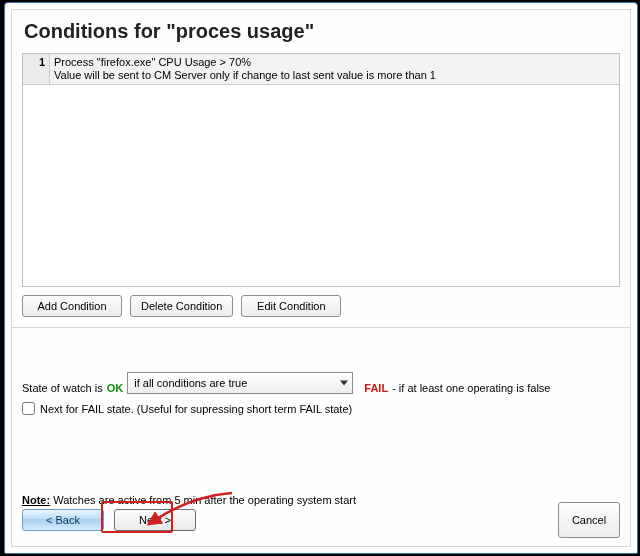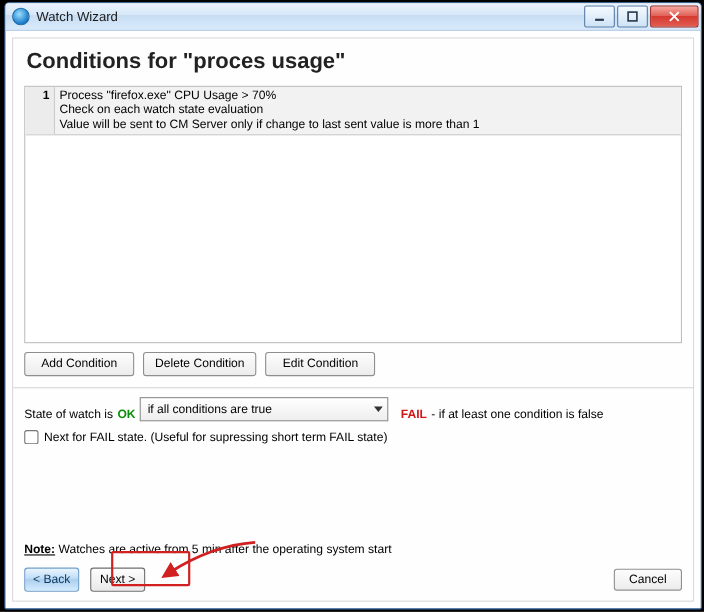--- a/index.html
+++ b/index.html
@@ -144,20 +144,21 @@
     width: 200px;
     height: 20px;
     border: 1px solid #8e8e8e;
     background: linear-gradient(#fff,#eee);
     border-radius: 0;
     display: flex;
     align-items: center;
     padding: 0 18px 0 6px;
     font-size: 11px;
     cursor: pointer;
+    margin-top: 36px;
   }
   .combo .arrow {
     position: absolute; right: 4px; top: 50%; transform: translateY(-50%);
     width: 0; height: 0; border-left: 4px solid transparent; border-right: 4px solid transparent;
     border-top: 5px solid #333;
   }
 
   .check-line {
     display: flex; align-items: center; gap: 5px;
     font-size: 11px; color: #000;
@@ -175,21 +176,21 @@
   .note-lab { font-weight: bold; text-decoration: underline; }
 
   .nav-row {
     position: absolute;
     left: 10px; right: 10px; bottom: 8px;
     display: flex;
     align-items: center;
   }
   .btn-nav {
     height: 22px;
-    width: 50px;
+    width: 82px;
     border: 1px solid #6f9dc8;
     border-radius: 3px;
     font: inherit;
     font-size: 11px;
     cursor: pointer;
   }
   .btn-back {
     background: linear-gradient(#eaf5ff,#bedcf6 45%,#a9cdec 46%,#d4ecff);
     color: #0e3b63;
     margin-right: 10px;
@@ -201,71 +202,49 @@
   }
   .highlight-next {
     position: absolute;
     border: 2px solid #d02020;
     border-radius: 2px;
     pointer-events: none;
   }
   .btn-cancel {
     margin-left: auto;
     width: 62px;
-    height: 20px;
+    height: 36px;
     background: linear-gradient(#fdfdfd,#ececec);
     border: 1px solid #8e8e8e;
     border-radius: 3px;
     font: inherit; font-size: 11px; cursor: pointer;
   }
 
   
   .arrow-anno {
     position: absolute;
     pointer-events: none;
   }
   .arrow-anno svg { overflow: visible; }
 </style>
 </head>
 <body>
 
 <div class="window">
 
-  <div class="titlebar">
-    <div class="title-icon"></div>
-    <div class="titlebar-text">Watch Wizard</div>
-    <div class="win-btns">
-      <div class="win-btn win-min">
-        <svg viewBox="0 0 10 10">
-            <rect x="1" y="7" width="8" height="2" fill="currentColor"></rect>
-          </svg>
-      </div>
-      <div class="win-btn win-max">
-        <svg viewBox="0 0 10 10">
-            <rect x="1" y="1" width="8" height="8" fill="none" stroke="currentColor" stroke-width="1.5"></rect>
-          </svg>
-      </div>
-      <div class="win-btn win-close">
-        <svg viewBox="0 0 10 10">
-            <path d="M1 1 L9 9 M9 1 L1 9" stroke="currentColor" stroke-width="1.8"></path>
-          </svg>
-      </div>
-    </div>
-  </div>
 
   <div class="client">
 
     <div class="heading">Conditions for "proces usage"</div>
 
     <div class="list-box">
       <div class="cond-row">
         <div class="cond-num">1</div>
         <div class="cond-lines">
           <div>Process "firefox.exe" CPU Usage &gt; 70%</div>
-          <div>Check on each watch state evaluation</div>
           <div>Value will be sent to CM Server only if change to last sent value is more than 1</div>
         </div>
       </div>
     </div>
 
     <div class="btn-row">
       <button class="std">Add Condition</button>
       <button class="std">Delete Condition</button>
       <button class="std">Edit Condition</button>
     </div>
@@ -274,21 +253,21 @@
 
     <div class="state-line">
       <span>State of watch is</span>
       <span class="ok">OK</span>
       <div class="combo">
         <span>if all conditions are true</span>
         <span class="arrow"></span>
       </div>
       <span>&nbsp;</span>
       <span class="fail">FAIL</span>
-      <span>- if at least one condition is false</span>
+      <span>- if at least one operating is false</span>
     </div>
 
     <label class="check-line">
       <input type="checkbox" style="">
       <span>Next for FAIL state. (Useful for supressing short term FAIL state)</span>
     </label>
 
 
     <div class="note-line">
       <span class="note-lab">Note:</span>

